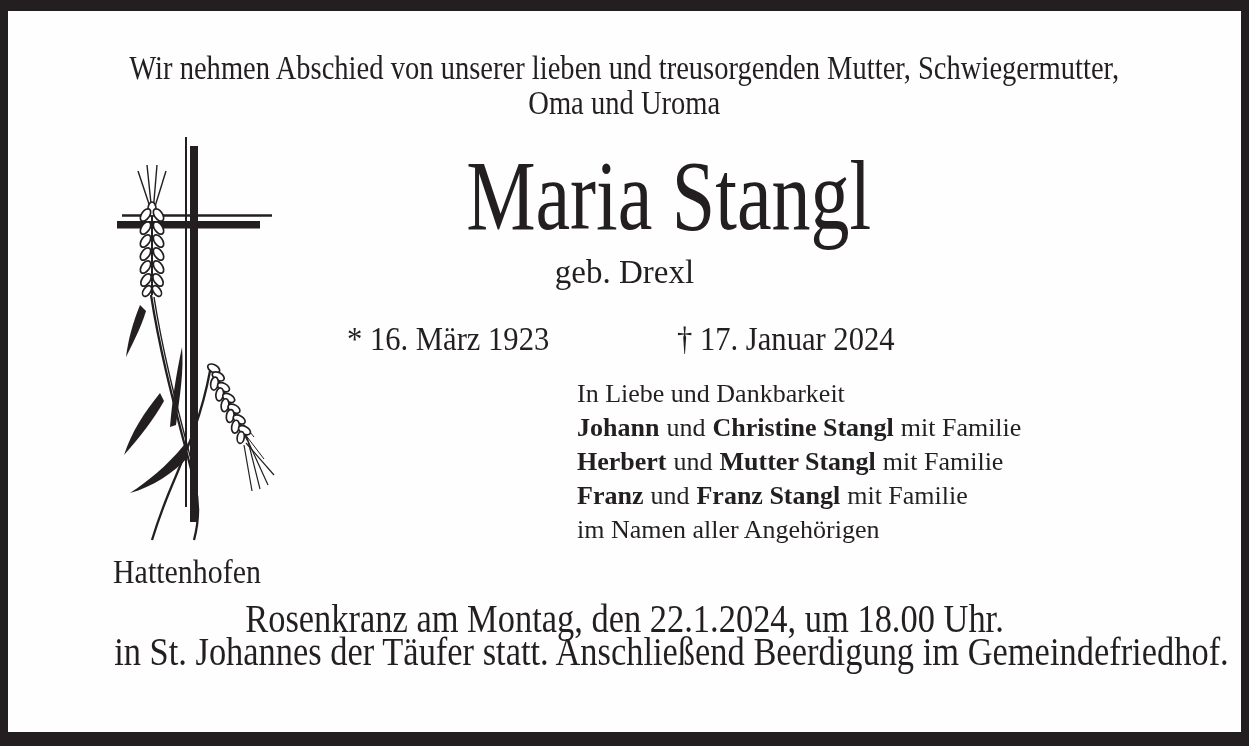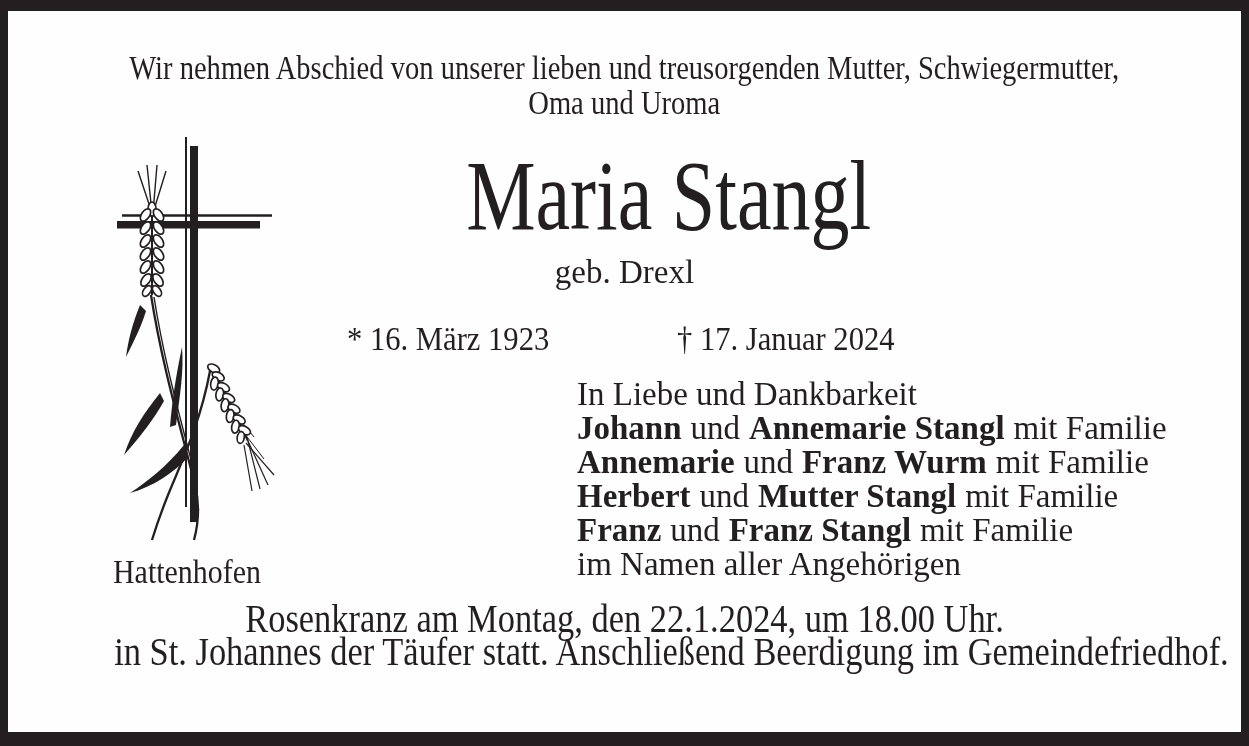--- a/index.html
+++ b/index.html
@@ -22,21 +22,21 @@
   .cond { display:inline-block; white-space:nowrap; transform:scaleX(0.84); transform-origin:50% 50%; }
   .cond-left { display:inline-block; white-space:nowrap; transform:scaleX(0.90); transform-origin:0 50%; }
 
   .intro { top:39px; font-size:34px; line-height:35px; }
   .deceased-name { top:133px; margin:0; font-weight:normal; font-size:100px; line-height:104px;padding-left:44px; }
   .deceased-name .squeeze { display:inline-block; white-space:nowrap; transform:scaleX(0.78); transform-origin:50% 50%; }
   .maiden { top:243px; font-size:33px; }
   .dates { top:309px; font-size:34px; }
   .birth { left:339px; }
   .death { left:669px; }
-  .family { left:569px; top:366px; font-size:33px; line-height:34px; }
+  .family { left:569px; top:366px; font-size:26px; line-height:34px; }
   .family .ln > * { margin-right:0.27em; }
   .family .ln > *:last-child { margin-right:0; }
   .family b { font-weight:bold; }
   .place { left:105px; top:542px; font-size:34px; }
   .place .cond-left { transform:scaleX(0.88); }
   .schedule { top:591px; font-size:41px; line-height:33px; }
 
   .emblem { position:absolute; left:92px; top:114px; width:180px; height:420px; }
   .emblem .ink-stroke { stroke:#231f20; fill:none; }
   .emblem .ink-fill { fill:#231f20; stroke:none; }
@@ -120,24 +120,21 @@
   <div class="abs center maiden">geb. Drexl</div>
 
   <div class="abs dates" style="left:0; width:100%;">
     <span class="abs birth"><span class="cond-left">* 16. März 1923</span></span>
     <span class="abs death"><span class="cond-left">† 17. Januar 2024</span></span>
   </div>
 
   <div class="abs family">
     <div class="ln"><span>In Liebe und Dankbarkeit</span></div>
     <div class="ln">
-      <b>Johann</b><span>und</span><b>Annemarie Stangl</b><span>mit Familie</span>
-    </div>
-    <div class="ln">
-      <b>Annemarie</b><span>und</span><b>Franz Wurm</b><span>mit Familie</span>
+      <b>Johann</b><span>und</span><b>Christine Stangl</b><span>mit Familie</span>
     </div>
     <div class="ln">
       <b>Herbert</b><span>und</span><b>Mutter Stangl</b><span>mit Familie</span>
     </div>
     <div class="ln">
       <b>Franz</b><span>und</span><b>Franz Stangl</b><span>mit Familie</span>
     </div>
     <div class="ln"><span>im Namen aller Angehörigen</span></div>
   </div>
 

